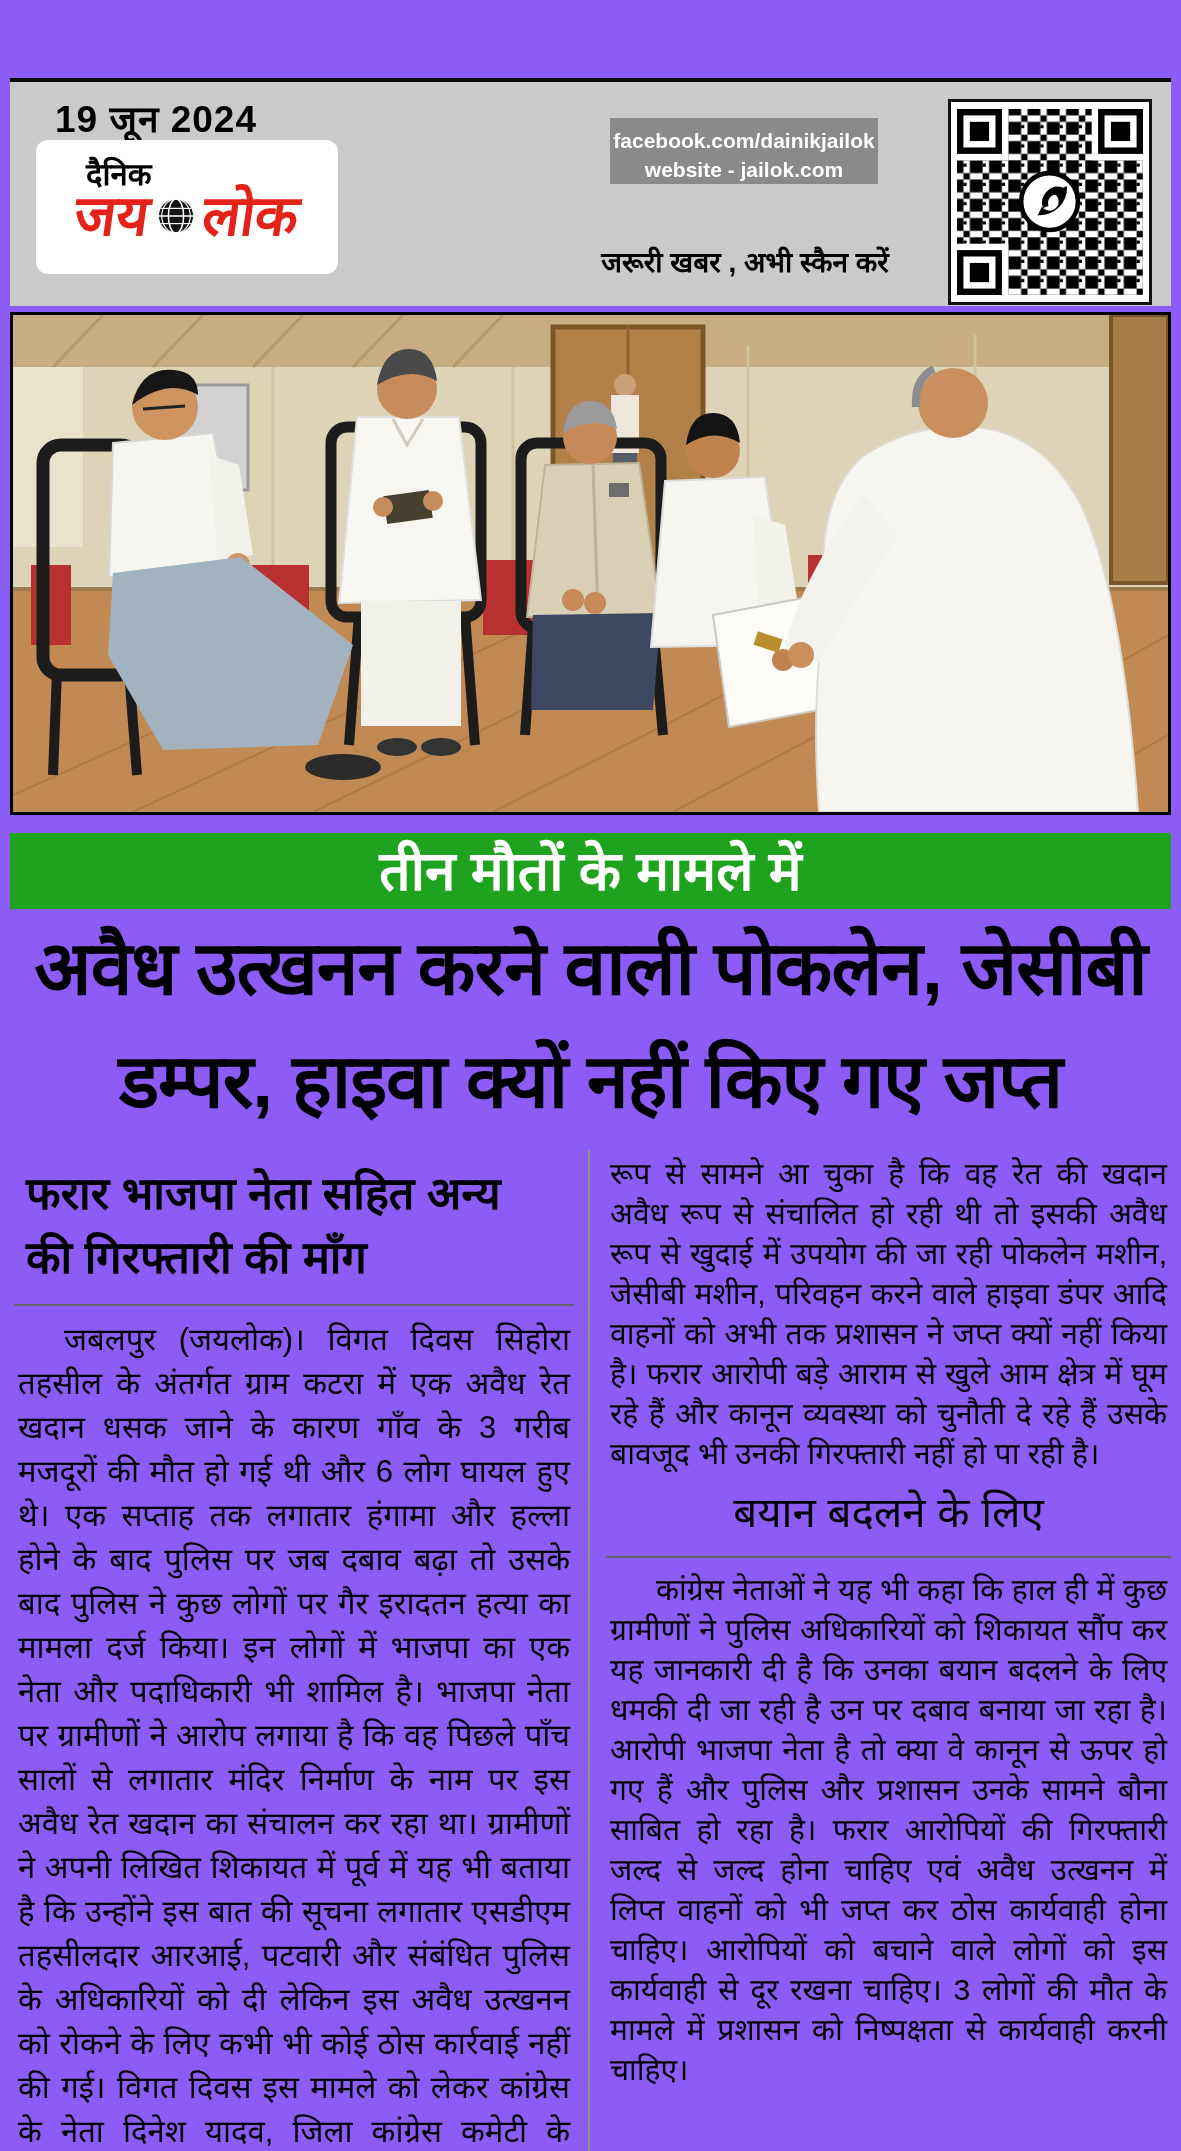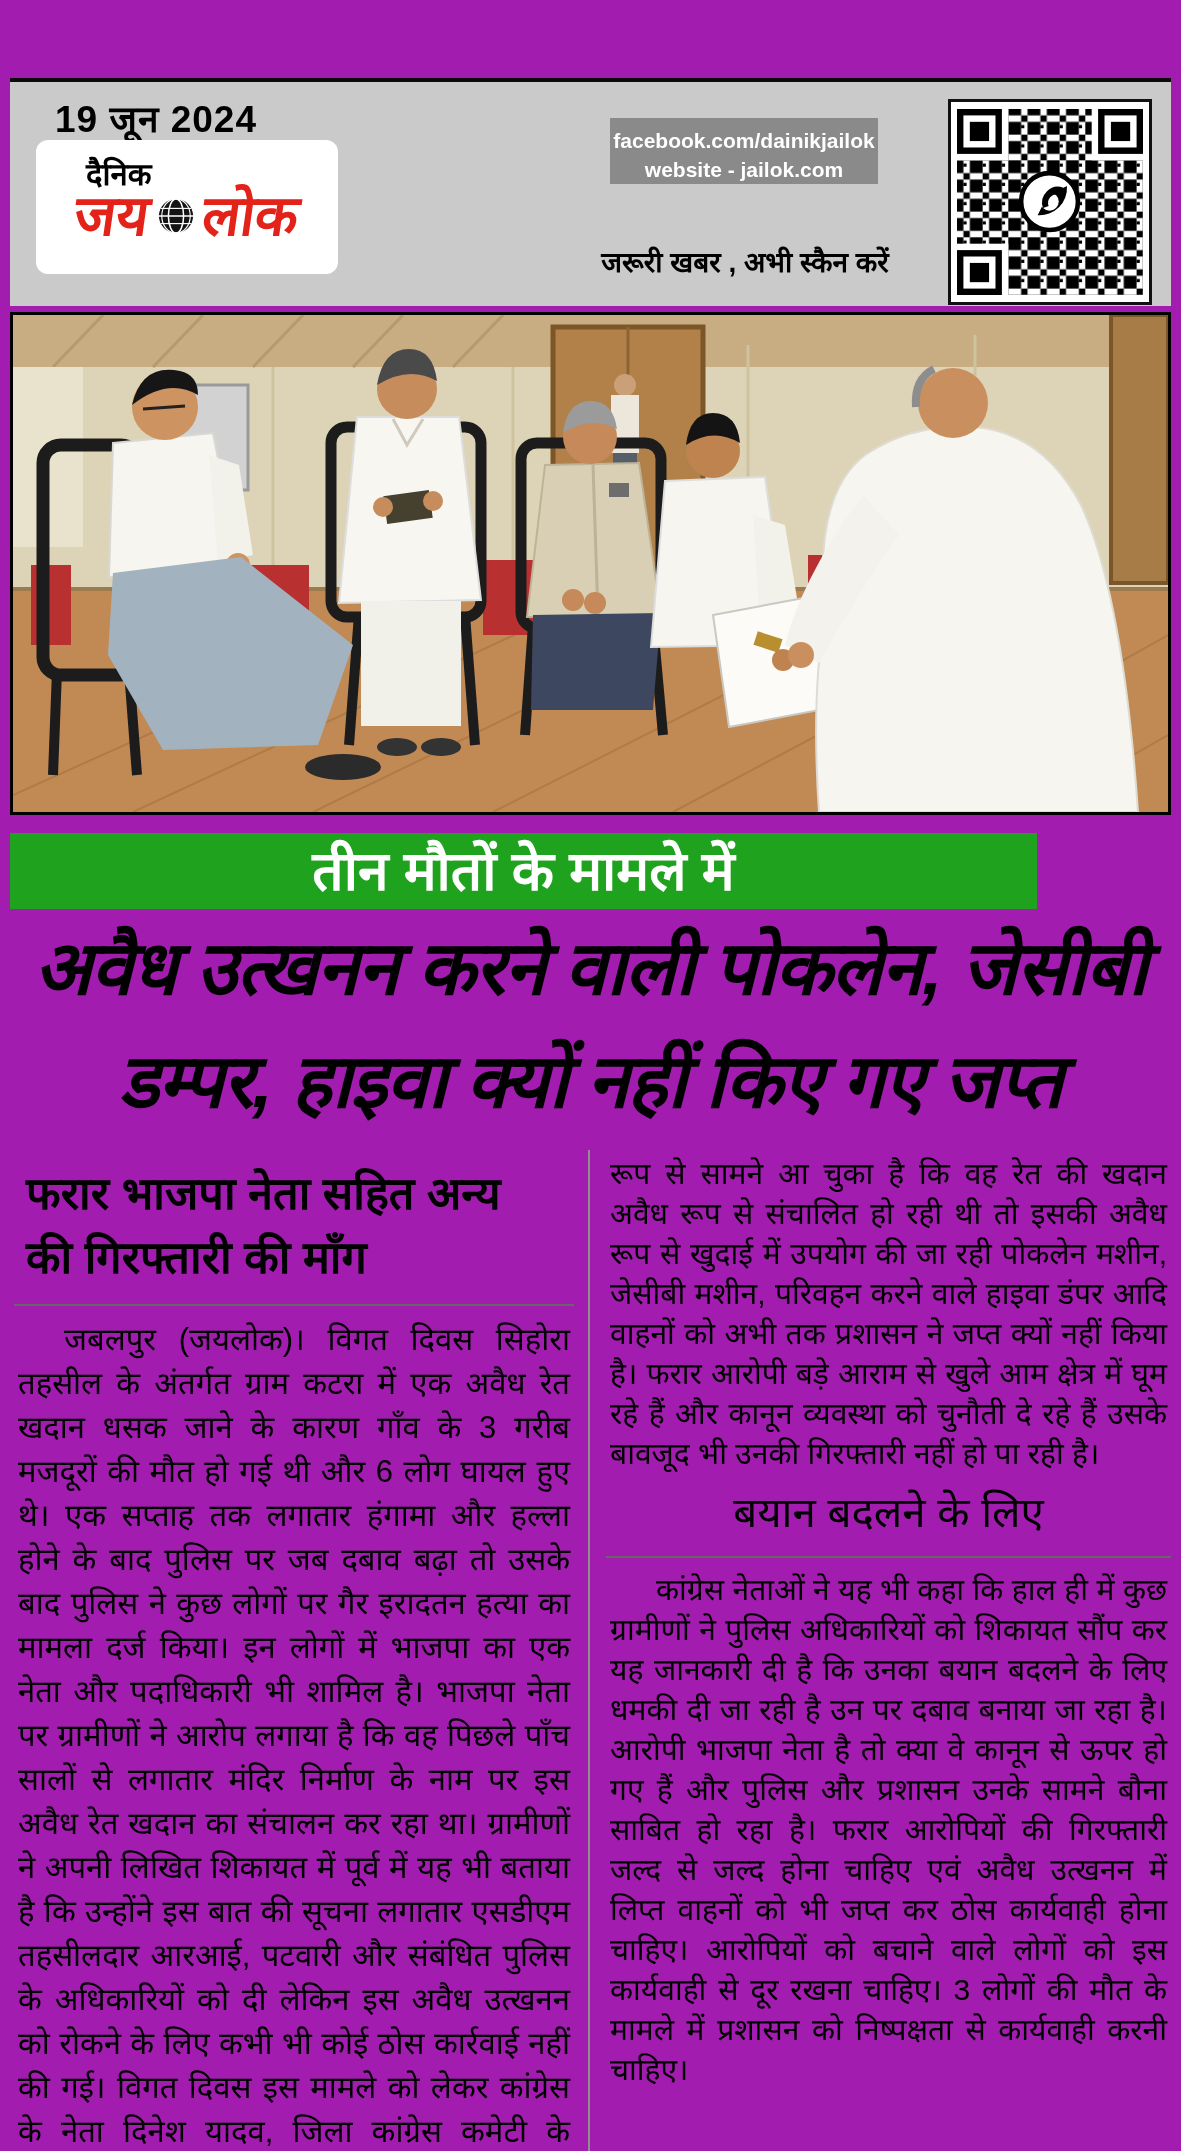--- a/index.html
+++ b/index.html
@@ -1,16 +1,16 @@
 <!DOCTYPE html>
 <html><head>
 <meta charset="utf-8">
 <style>
   html,body { margin:0; padding:0; background:#ffffff; }
-  .page { position:relative; width:1181px; height:2151px; background:#a21caf;
+  .page { position:relative; width:1181px; height:2151px; background:#8b5cf6;
           font-family:"Liberation Sans", sans-serif; color:#000; overflow:hidden; }
 
   
   .masthead { position:absolute; left:10px; top:78px; width:1161px; height:228px;
               background:#cacaca; border-top:4px solid #0b0b0b; box-sizing:border-box; }
   .issue-date { position:absolute; left:45px; top:10px; font-size:37px; font-weight:900; letter-spacing:1px; }
   .logo-box { position:absolute; left:26px; top:58px; width:302px; height:134px;
               background:#ffffff; border-radius:12px; }
   .dainik { position:absolute; left:50px; top:12px; font-size:31px; font-weight:bold; }
   .logo-row { position:absolute; left:0; top:48px; width:100%; display:flex;
@@ -24,24 +24,24 @@
   .promo-1 { top:116px; } .promo-2 { top:160px; }
   .qr-box { position:absolute; left:938px; top:17px; width:204px; height:206px; background:#fff;
             border:3px solid #111; box-sizing:border-box; display:flex; align-items:center; justify-content:center; }
 
   
   .photo-frame { position:absolute; left:10px; top:312px; width:1161px; height:503px;
                  border:3px solid #000; box-sizing:border-box; background:#ddd3b6; overflow:hidden; }
   .photo-frame svg { display:block; width:100%; height:100%; }
 
   
-  .kicker { position:absolute; left:10px; top:833px; width:1027px; height:76px; background:#1fa31f;
+  .kicker { position:absolute; left:10px; top:833px; width:1161px; height:76px; background:#1fa31f;
             color:#ffffff; font-size:55px; font-weight:900; text-align:center; line-height:76px; }
   .headline { position:absolute; left:6px; top:912px; width:1169px; margin:0; text-align:center;
-              font-size:75px; font-weight:900; line-height:113px; letter-spacing:-1px;font-style:italic; }
+              font-size:75px; font-weight:900; line-height:113px; letter-spacing:-1px; }
 
   
   .columns { position:absolute; left:14px; top:1150px; width:1157px; display:flex; }
   .col-left  { width:574px; padding-right:14px; box-sizing:border-box; }
   .col-divider { width:2px; background:#8f8f8f; }
   .col-right { flex:1; padding-left:16px; box-sizing:border-box; }
   .sub-left  { margin:12px; font-size:45px; line-height:64px; font-weight:800; }
   .sub-right { margin:10px 0 0; font-size:42px; line-height:58px; font-weight:400; text-align:center; }
   .rule { border:none; border-top:2px solid #666; margin:14px 0 12px; }
   .body-text { margin:4px; font-size:31px; line-height:44px; text-align:justify; }

